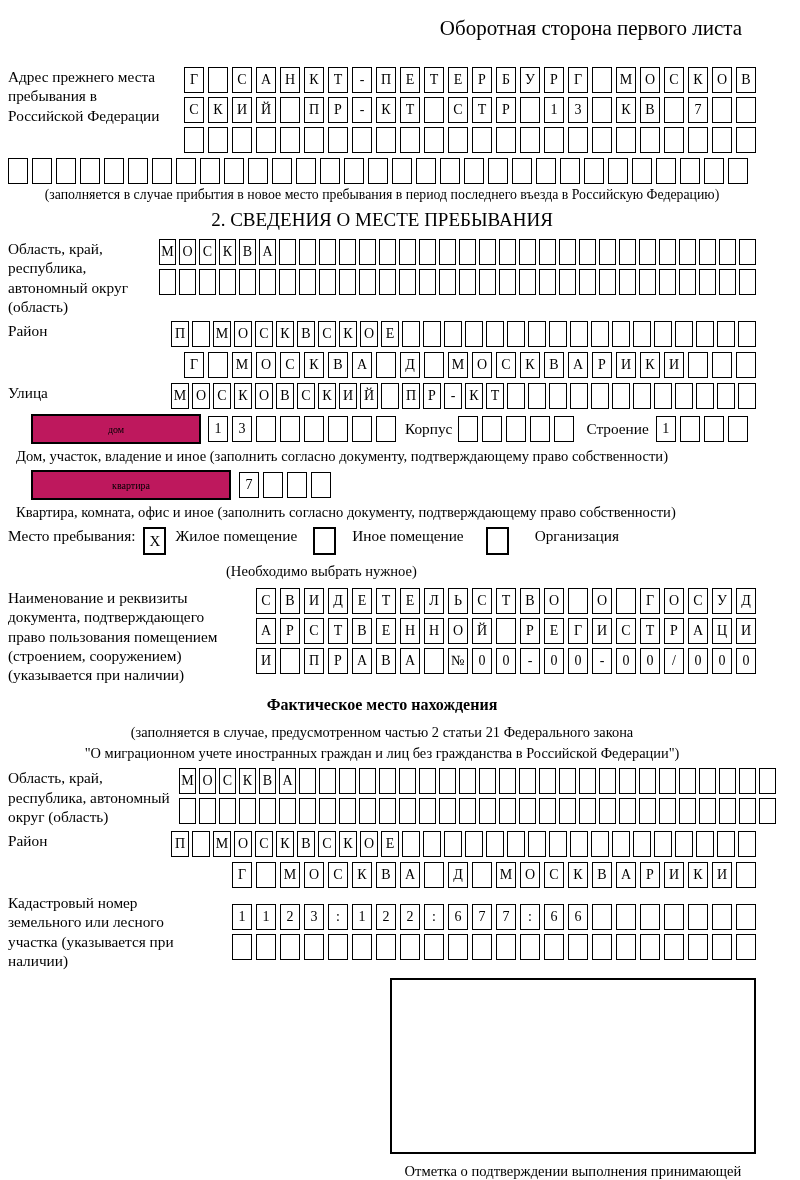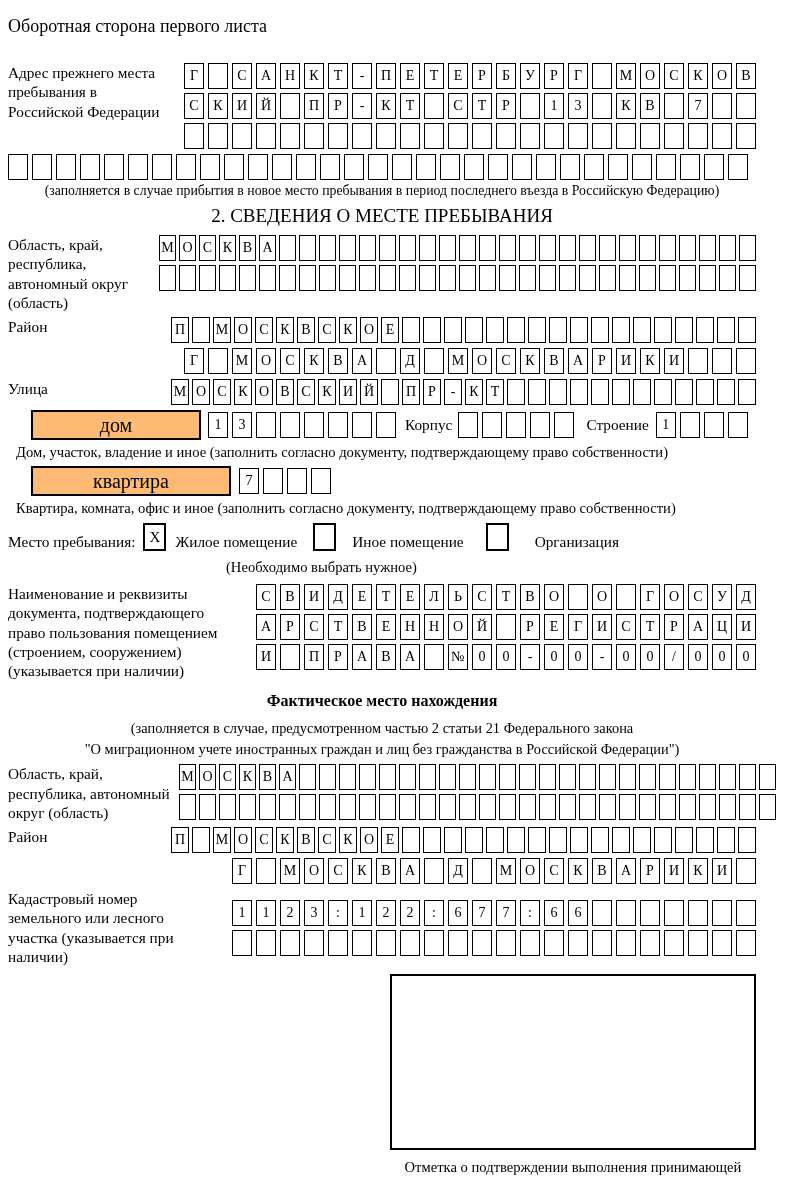--- a/index.html
+++ b/index.html
@@ -1,44 +1,44 @@
 <!DOCTYPE html>
 <html><head>
 <meta charset="utf-8">
 <style>
   html,body{margin:0;padding:0;background:#fff;}
   .page{
     width:800px;height:1180px;background:#ffffff;color:#000;
     font-family:"Liberation Serif","DejaVu Serif",serif;
     box-sizing:border-box;padding:14px 44px 0 8px;position:relative;overflow:hidden;
   }
-  .hdr{ text-align:left;font-size:18px;margin:2px 14px 26px 0; }
+  .hdr{ text-align:right;font-size:21px;margin:2px 14px 26px 0; }
   .field{ display:flex;margin-bottom:5px;gap:6px; }
   .flabel{ font-size:15.3px;line-height:1.26;flex:0 0 auto; }
   .fgrid{ margin-left:auto;display:flex;flex-direction:column;gap:4px;align-items:flex-end; }
   .boxrow{ display:flex; }
   .cell{
     box-sizing:border-box;border:1.8px solid #000;height:26px;
     display:flex;align-items:center;justify-content:center;
     font-size:14px;flex:0 0 auto;background:#fff;
   }
   .p24{ gap:4px; } .p24 .cell{ width:20px; }
   .p21{ gap:3px; } .p21 .cell{ width:18px; }
   .p20{ gap:3px; } .p20 .cell{ width:17px; }
   .fullrow{ margin:4px 0 2px 0; }
   .cap{ font-size:13.8px;text-align:center;margin:3px 0 4px 0; }
   .cap-left{ font-size:14.6px;margin:0 0 5px 26px; }
   .sec-title{ text-align:center;font-weight:normal;font-size:19px;margin:6px 0 8px 0; }
   .bigbox{
     box-sizing:border-box;border:2px solid #000;height:30px;
-    display:flex;align-items:center;justify-content:center;font-size:20px;flex:0 0 auto;background:#fdba74;
+    display:flex;align-items:center;justify-content:center;font-size:10px;flex:0 0 auto;background:#be185d;
   }
   .inline-lab{ font-size:15.3px;align-self:center;flex:0 0 auto; }
   .hrow{ display:flex;align-items:center;margin:2px 0 4px 23px; }
-  .stay-row{ display:flex;align-items:flex-end;margin:6px 0 6px 0;font-size:15.3px; }
+  .stay-row{ display:flex;align-items:flex-start;margin:6px 0 6px 0;font-size:15.3px; }
   .cb{
     box-sizing:border-box;border:2px solid #000;width:23px;height:28px;
     display:flex;align-items:center;justify-content:center;font-size:15px;flex:0 0 auto;background:#fff;
   }
   .stay-note{ font-size:14.6px;margin:8px 0 8px 218px; }
   .fact-title{ text-align:center;font-weight:bold;font-size:16px;margin:12px 0 10px 0; }
   .fact-cap{ font-size:14.4px;text-align:center;margin:0 0 4px 0; }
   .stamp-wrap{ margin-left:auto;width:366px;margin-top:8px; }
   .stamp-box{ box-sizing:border-box;height:176px;border:2px solid #000;background:#fff; }
   .stamp-note{ font-size:14.6px;text-align:center;line-height:1.4;margin-top:7px; } .mb6{margin-bottom:6px;}

